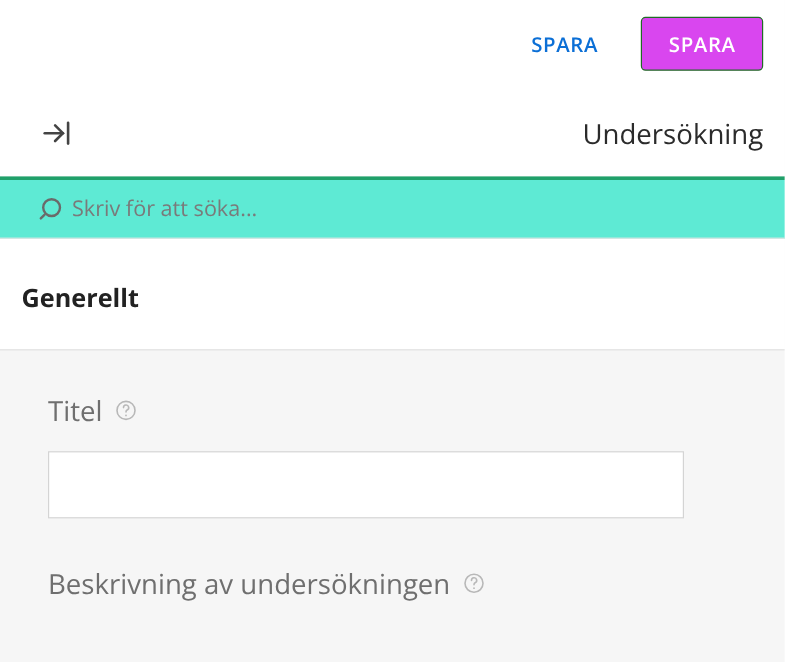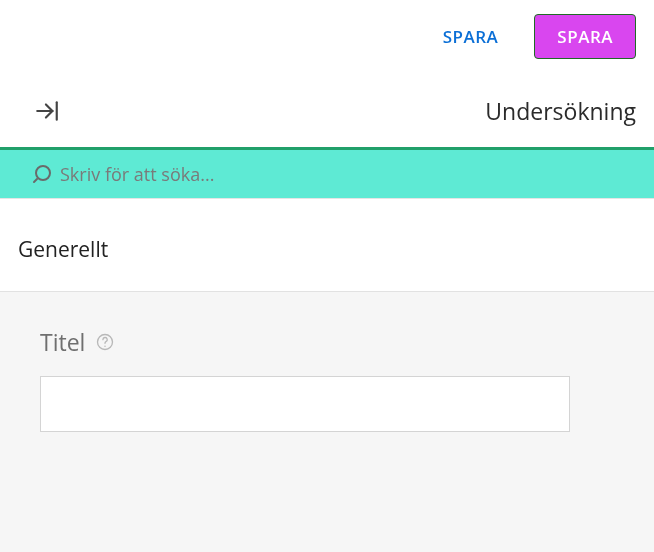--- a/index.html
+++ b/index.html
@@ -94,21 +94,21 @@
       border: none;
       outline: none;
       font-size: 18px;
       color: #444;
     }
     .search-input::placeholder {
       color: #7a7a7a;
     }
     .section-heading {
       font-size: 21px;
-      font-weight: 400;
+      font-weight: 700;
       color: #222;
       padding: 36px 0 28px 18px;
     }
     .form-area {
       background: #f6f6f6;
       border-top: 1px solid #e2e2e2;
       padding: 34px 40px 40px 40px;
       height: 100%;
     }
     .field-label-row {
@@ -185,14 +185,24 @@
     <span class="help-icon">
       <svg viewBox="0 0 24 24" fill="none" stroke="#b8b8b8" stroke-width="1.6">
         <circle cx="12" cy="12" r="9"></circle>
         <path d="M9.5 9.2 a2.6 2.6 0 1 1 3.6 2.4 c-0.9 0.5 -1.1 1.0 -1.1 2.0" stroke-linecap="round"></path>
         <circle cx="12" cy="17" r="0.9" fill="#b8b8b8" stroke="none"></circle>
       </svg>
     </span>
   </div>
   <input type="text" class="text-input" value="" style="">
 
+  <div class="field-label-row">
+    <span class="field-label">Beskrivning av undersökningen</span>
+    <span class="help-icon">
+      <svg viewBox="0 0 24 24" fill="none" stroke="#b8b8b8" stroke-width="1.6">
+        <circle cx="12" cy="12" r="9"></circle>
+        <path d="M9.5 9.2 a2.6 2.6 0 1 1 3.6 2.4 c-0.9 0.5 -1.1 1.0 -1.1 2.0" stroke-linecap="round"></path>
+        <circle cx="12" cy="17" r="0.9" fill="#b8b8b8" stroke="none"></circle>
+      </svg>
+    </span>
+  </div>
 
 </div>
 
 </body></html>

